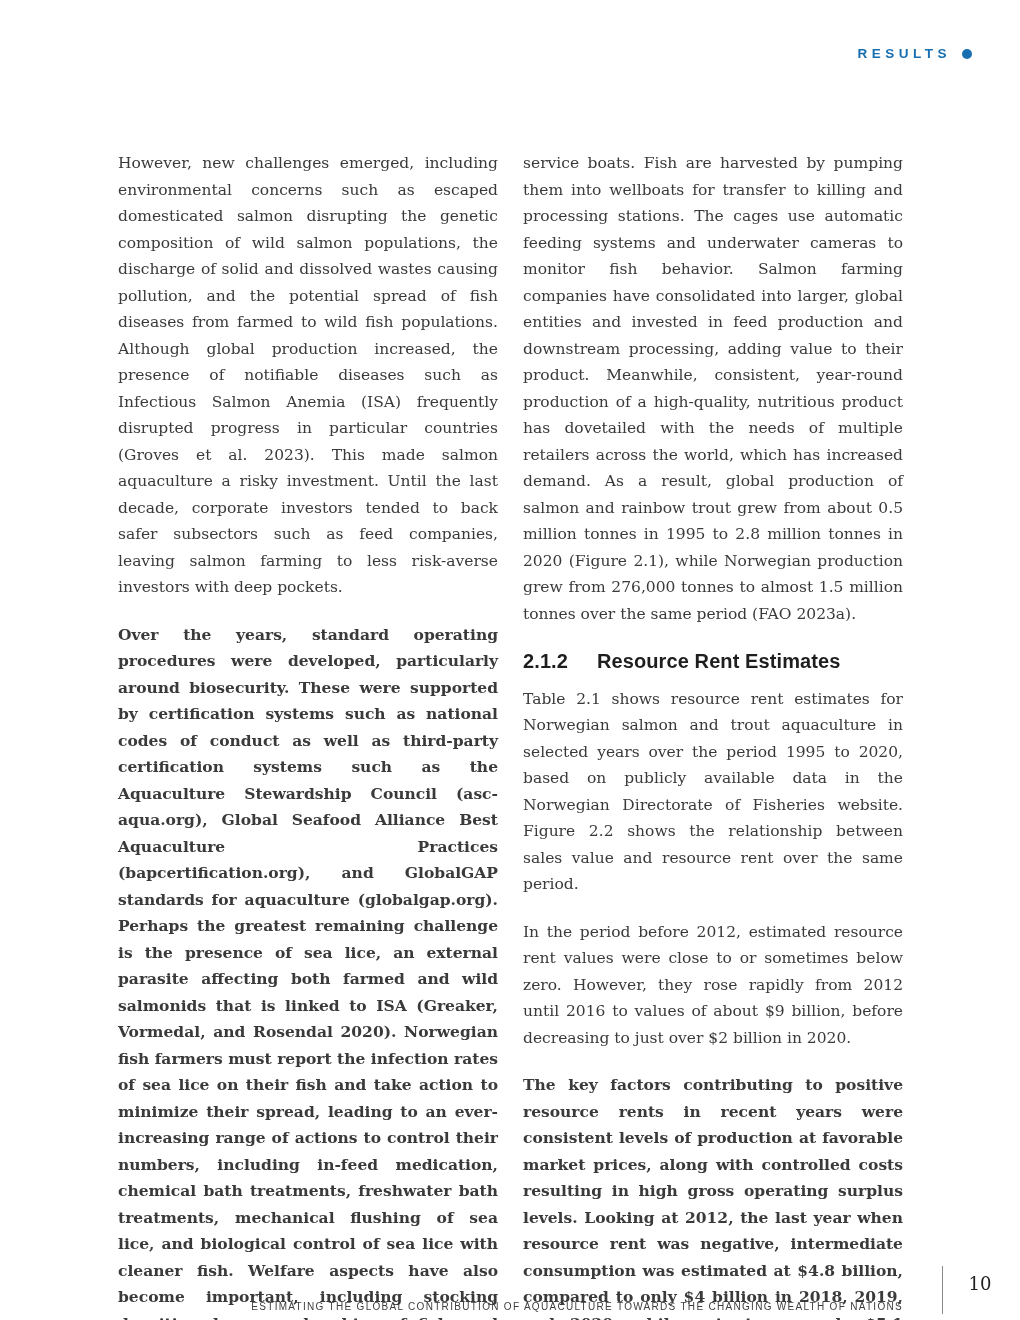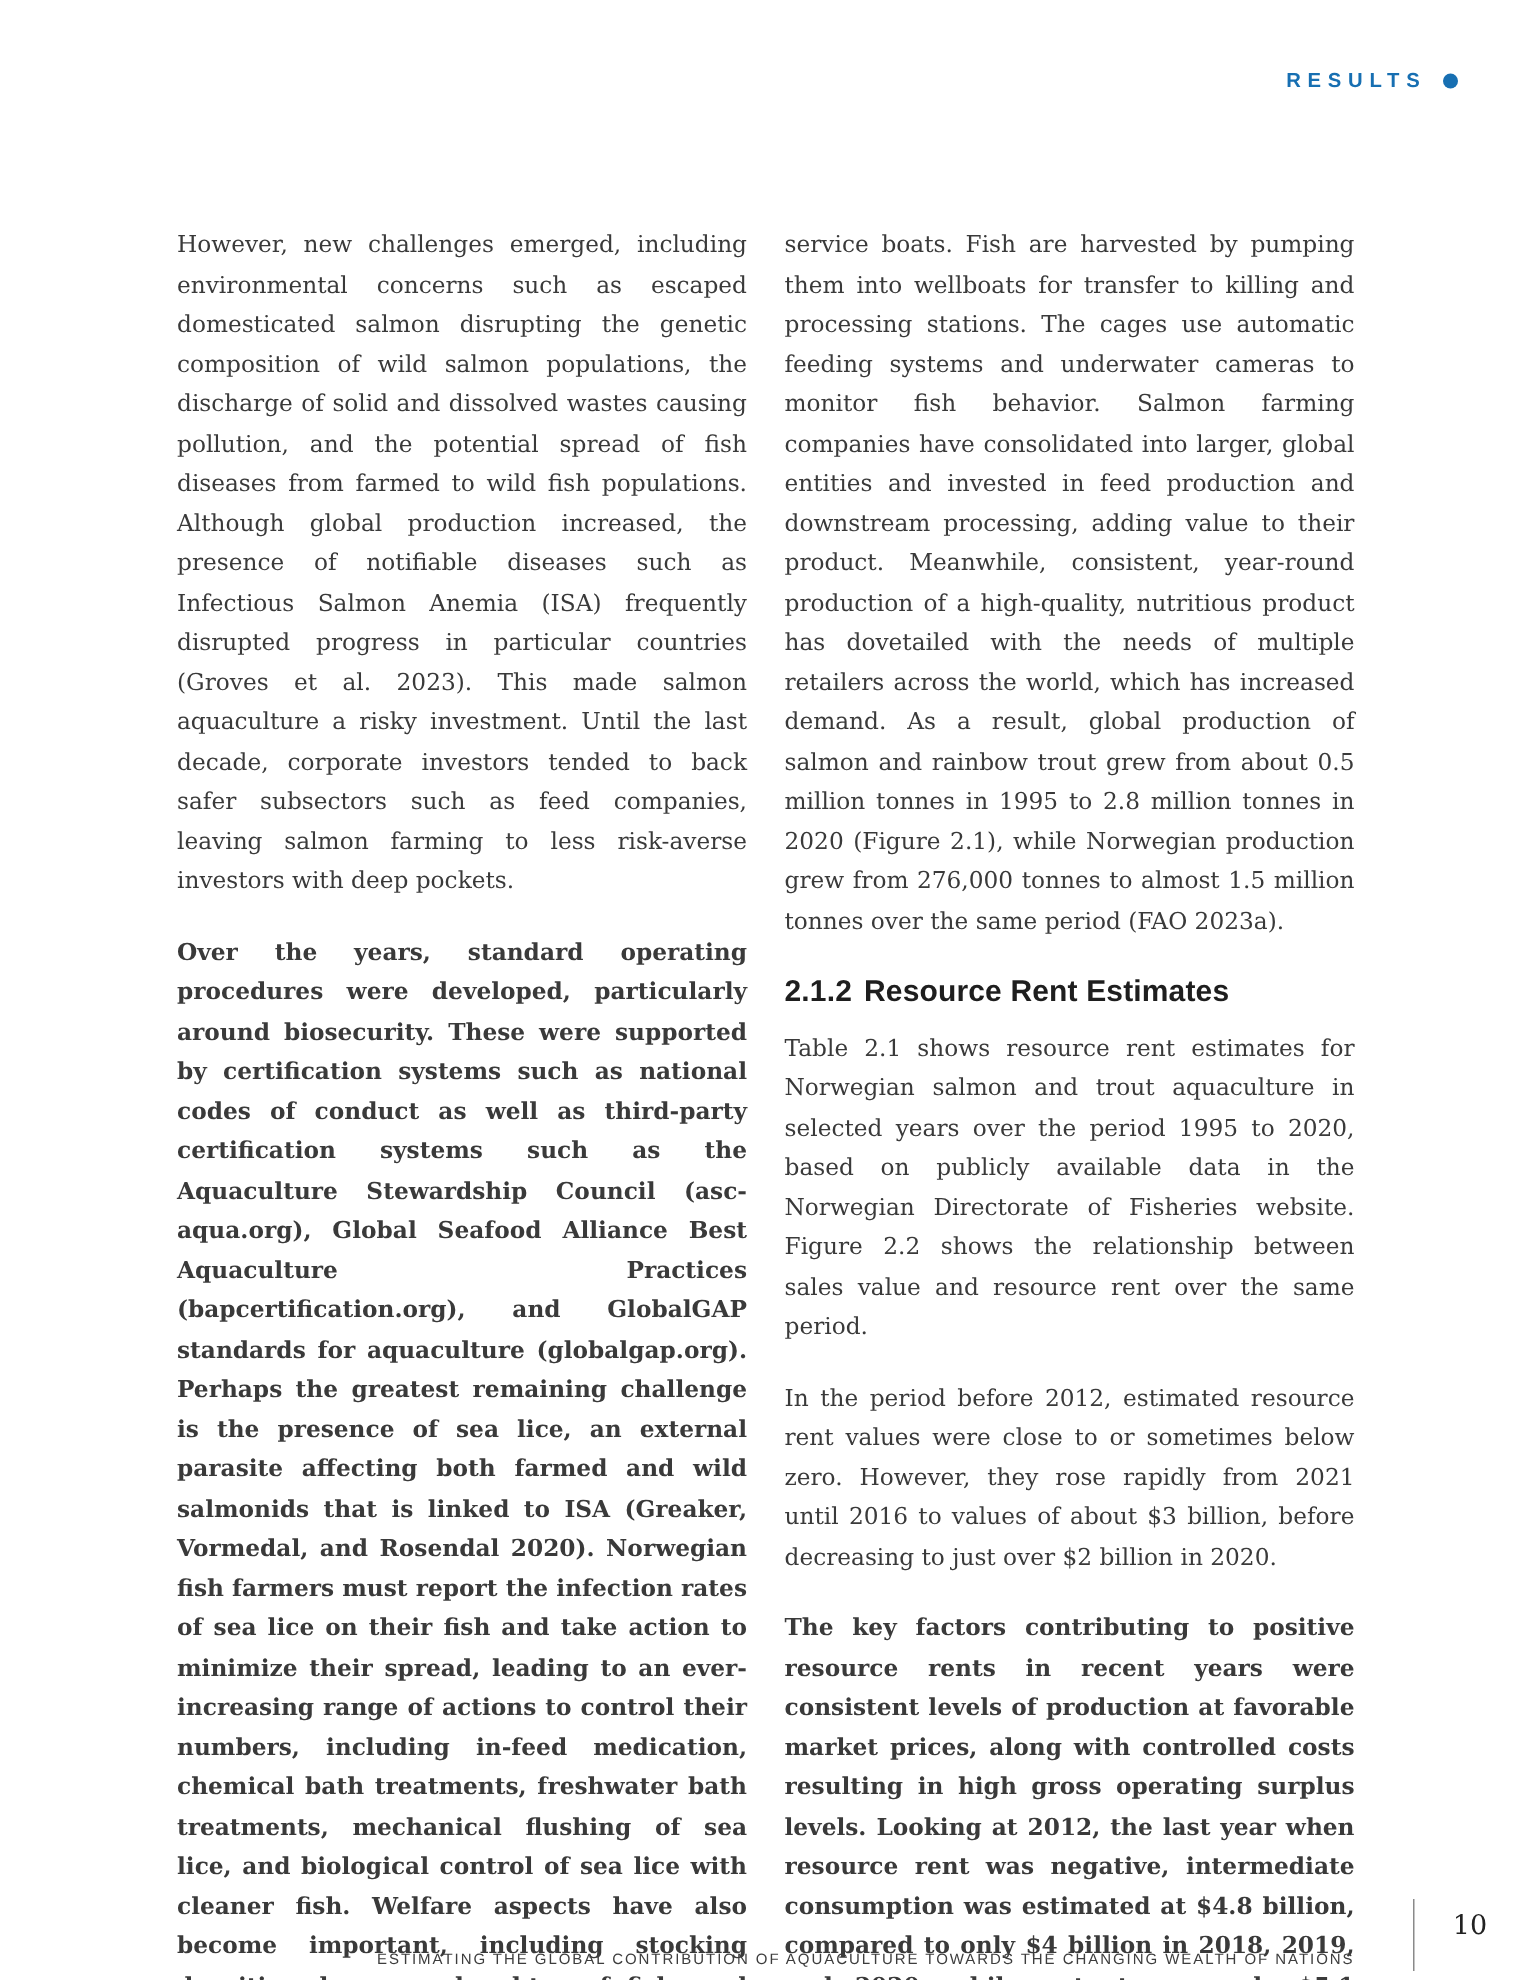--- a/index.html
+++ b/index.html
@@ -73,21 +73,21 @@
   .section-heading {
     font-family: "Liberation Sans", sans-serif;
     font-weight: bold;
     font-size: 20px;
     color: #1e1e1e;
     margin: 12px 0 11px 0;
     text-align: left;
     letter-spacing: 0.1px;
   }
   .section-heading .num {
-    margin-right: 8px;
+    margin-right: 29px;
     text-align: right;
   }
 
   
   .footer {
     position: absolute;
     top: 1262px;
     left: 0;
     right: 0;
     height: 54px;
@@ -141,21 +141,21 @@
     </div>
 
     <div class="col">
       <p>service boats. Fish are harvested by pumping them into wellboats for transfer to killing and processing stations. The cages use automatic feeding systems and underwater cameras to monitor fish behavior. Salmon farming companies have consolidated into larger, global entities and invested in feed production and downstream processing, adding value to their product. Meanwhile, consistent, year-round production of a high-quality, nutritious product has dovetailed with the needs of multiple retailers across the world, which has increased demand. As a result, global production of salmon and rainbow trout grew from about 0.5 million tonnes in 1995 to 2.8 million tonnes in 2020 (Figure 2.1), while Norwegian production grew from 276,000 tonnes to almost 1.5 million tonnes over the same period (FAO 2023a).</p>
 
       <div class="section-heading">
         <span class="num">2.1.2</span><span>Resource Rent Estimates</span>
       </div>
 
       <p>Table 2.1 shows resource rent estimates for Norwegian salmon and trout aquaculture in selected years over the period 1995 to 2020, based on publicly available data in the Norwegian Directorate of Fisheries website. Figure 2.2 shows the relationship between sales value and resource rent over the same period.</p>
-      <p>In the period before 2012, estimated resource rent values were close to or sometimes below zero. However, they rose rapidly from 2021 until 2016 to values of about $3 billion, before decreasing to just over $2 billion in 2020.</p>
+      <p>In the period before 2012, estimated resource rent values were close to or sometimes below zero. However, they rose rapidly from 2012 until 2016 to values of about $9 billion, before decreasing to just over $2 billion in 2020.</p>
       <p>The key factors contributing to positive resource rents in recent years were consistent levels of production at favorable market prices, along with controlled costs resulting in high gross operating surplus levels. Looking at 2012, the last year when resource rent was negative, intermediate consumption was estimated at $4.8 billion, compared to only $4 billion in 2018, 2019, and 2020, while output was only $5.1 billion, equivalent to 61 percent of the 2018 figure.</p>
     </div>
 
   </div>
 
   <div class="footer">
     <span class="footer-caption">ESTIMATING THE GLOBAL CONTRIBUTION OF AQUACULTURE TOWARDS THE CHANGING WEALTH OF NATIONS</span>
     <span class="footer-divider"></span>
     <span class="footer-page">10</span>
   </div>

